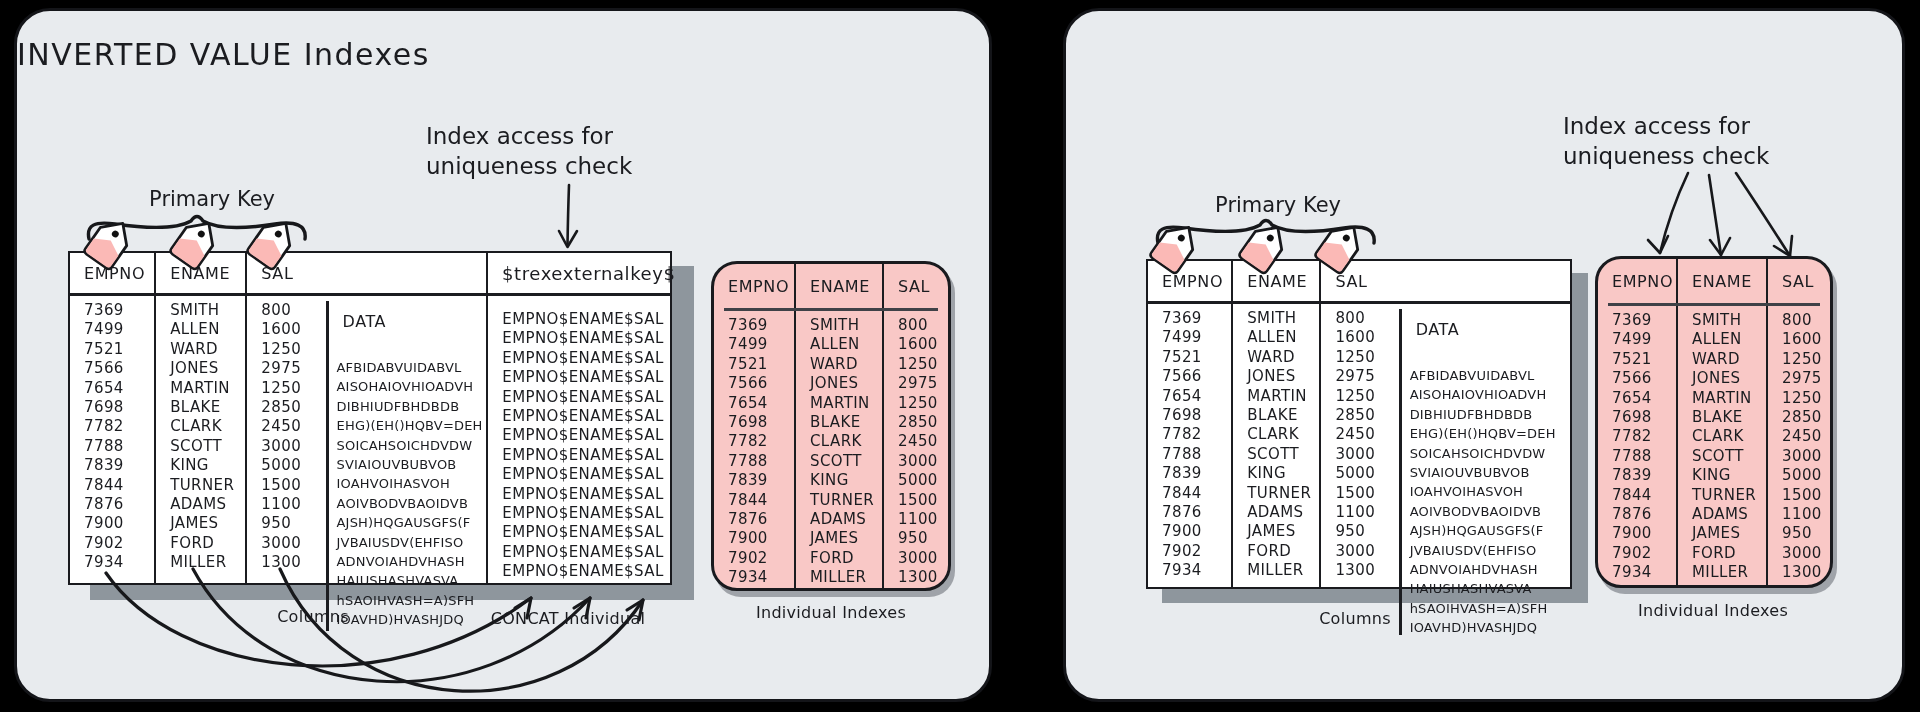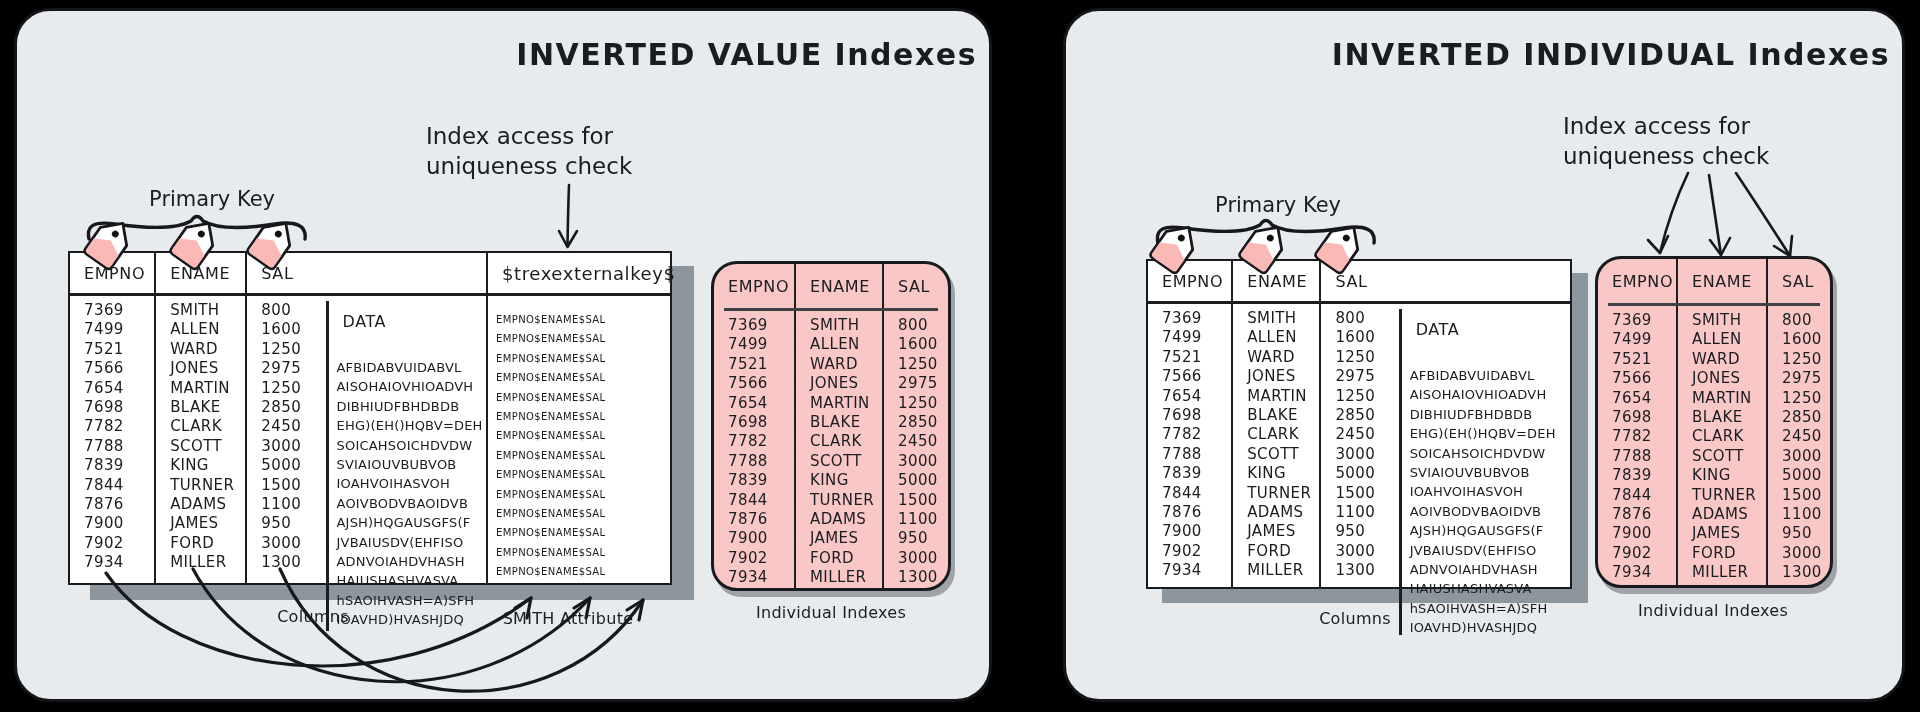--- a/index.html
+++ b/index.html
@@ -5,22 +5,22 @@
   * { margin:0; padding:0; box-sizing:border-box; }
   html,body { width:1920px; height:712px; background:#000; overflow:hidden;
               font-family:"DejaVu Sans", sans-serif; color:#1b1c20; }
   .canvas { position:relative; width:1920px; height:712px; background:#000; }
 
   .panel { position:absolute; top:8px; height:694px; background:#e8ebee;
            border:3.5px solid #141519; border-radius:36px; }
   .panel.left  { left:14px;  width:978px; }
   .panel.right { left:1063px; width:842px; }
 
-  .panel-title { position:absolute; top:26px; left:0; right:12px; text-align:right;
-                 font-size:30px; font-weight:bold; letter-spacing:1.5px; }
+  .panel-title { position:absolute; top:26px; left:0; right:12px; text-align:left;
+                 font-size:30px; font-weight:normal; letter-spacing:1.5px; }
 
   .annotation { position:absolute; text-align:left; font-size:23px; line-height:30px; font-weight:500; }
   .panel.left  .annotation { left:409px; top:110px; width:280px; }
   .panel.right .annotation { left:497px; top:100px; width:280px; }
 
   .pk-label { position:absolute; font-size:21px; text-align:right; }
   .panel.left  .pk-label { left:98px;  top:176px; width:160px; }
   .panel.right .pk-label { left:115px; top:182px; width:160px; }
 
   svg { position:absolute; overflow:visible; }
@@ -40,21 +40,21 @@
         font-size:16px; letter-spacing:.6px; font-weight:500; }
   .tbl.pink .th { height:44px; }
   .hdr-line { position:absolute; left:0; right:0; top:40px; height:2.5px;
               background:#1b1c20; }
   .tbl.pink .hdr-line { left:10px; right:10px; top:44px; background:#3f4147; }
   .cells { padding-top:8px; }
   .cells.offset { padding-top:17px; }
   .cell { height:19.4px; line-height:19.4px; padding-left:14px; font-size:15px;
           letter-spacing:.4px; white-space:nowrap; }
   .cells.gibberish .cell { font-size:13px; padding-left:8px; letter-spacing:.2px; }
-  .cells.keycol .cell { font-size:10px; padding-left:8px; }
+  .cells.keycol .cell { font-size:15px; padding-left:8px;text-align:center; }
 
   .cap { position:absolute; text-align:center; font-size:16px; letter-spacing:.3px; }
 
   .tag { z-index:5; }
 </style>
 </head>
 <body>
 
 <div class="canvas">
 
@@ -260,26 +260,25 @@
     <svg style="left:40px; top:545px;" width="640" height="150" viewBox="0 0 640 150">
       <path class="stroke" stroke-width="3.2" d="M49 17 C120 120 330 150 474 42"></path>
       <path class="stroke" stroke-width="3.2" d="M474 42 L458 52 M474 42 L470 62"></path>
       <path class="stroke" stroke-width="3.2" d="M136 13 C210 150 420 165 533 42"></path>
       <path class="stroke" stroke-width="3.2" d="M533 42 L517 52 M533 42 L529 62"></path>
       <path class="stroke" stroke-width="3.2" d="M223 13 C290 165 500 175 586 44"></path>
       <path class="stroke" stroke-width="3.2" d="M586 44 L570 54 M586 44 L582 64"></path>
     </svg>
 
     <div class="cap" style="left:216px; top:596px; width:160px;">Columns</div>
-    <div class="cap" style="left:461px; top:598px; width:180px;">SMITH Attribute</div>
+    <div class="cap" style="left:461px; top:598px; width:180px;">CONCAT Individual</div>
     <div class="cap" style="left:714px; top:592px; width:200px;">Individual Indexes</div>
   </section>
 
   <section class="panel right">
-    <h1 class="panel-title">INVERTED INDIVIDUAL Indexes</h1>
 
     <div class="annotation">
       <div>Index access for</div>
       <div>uniqueness check</div>
     </div>
     <svg style="left:560px; top:155px;" width="200" height="100" viewBox="0 0 200 100">
       <path class="stroke" stroke-width="2.6" d="M62 7 Q44 45 34 87"></path>
       <path class="stroke" stroke-width="2.6" d="M22 74 L34 87 L42 70"></path>
       <path class="stroke" stroke-width="2.6" d="M83 9 Q89 48 95 89"></path>
       <path class="stroke" stroke-width="2.6" d="M84 74 L95 89 L104 72"></path>

